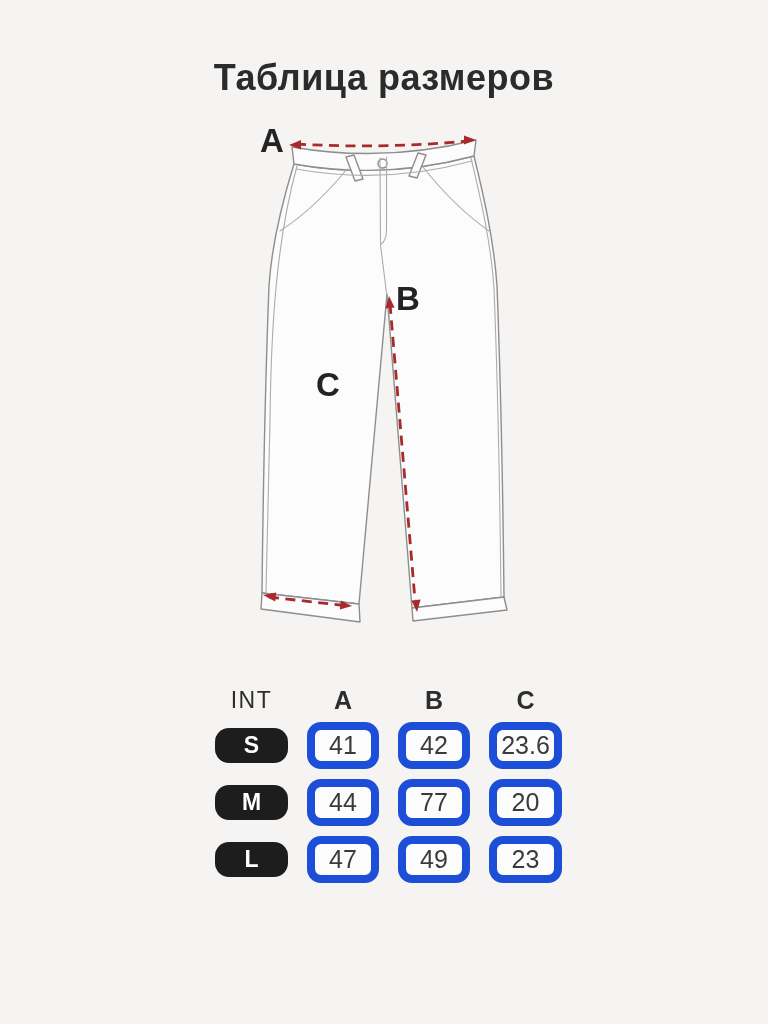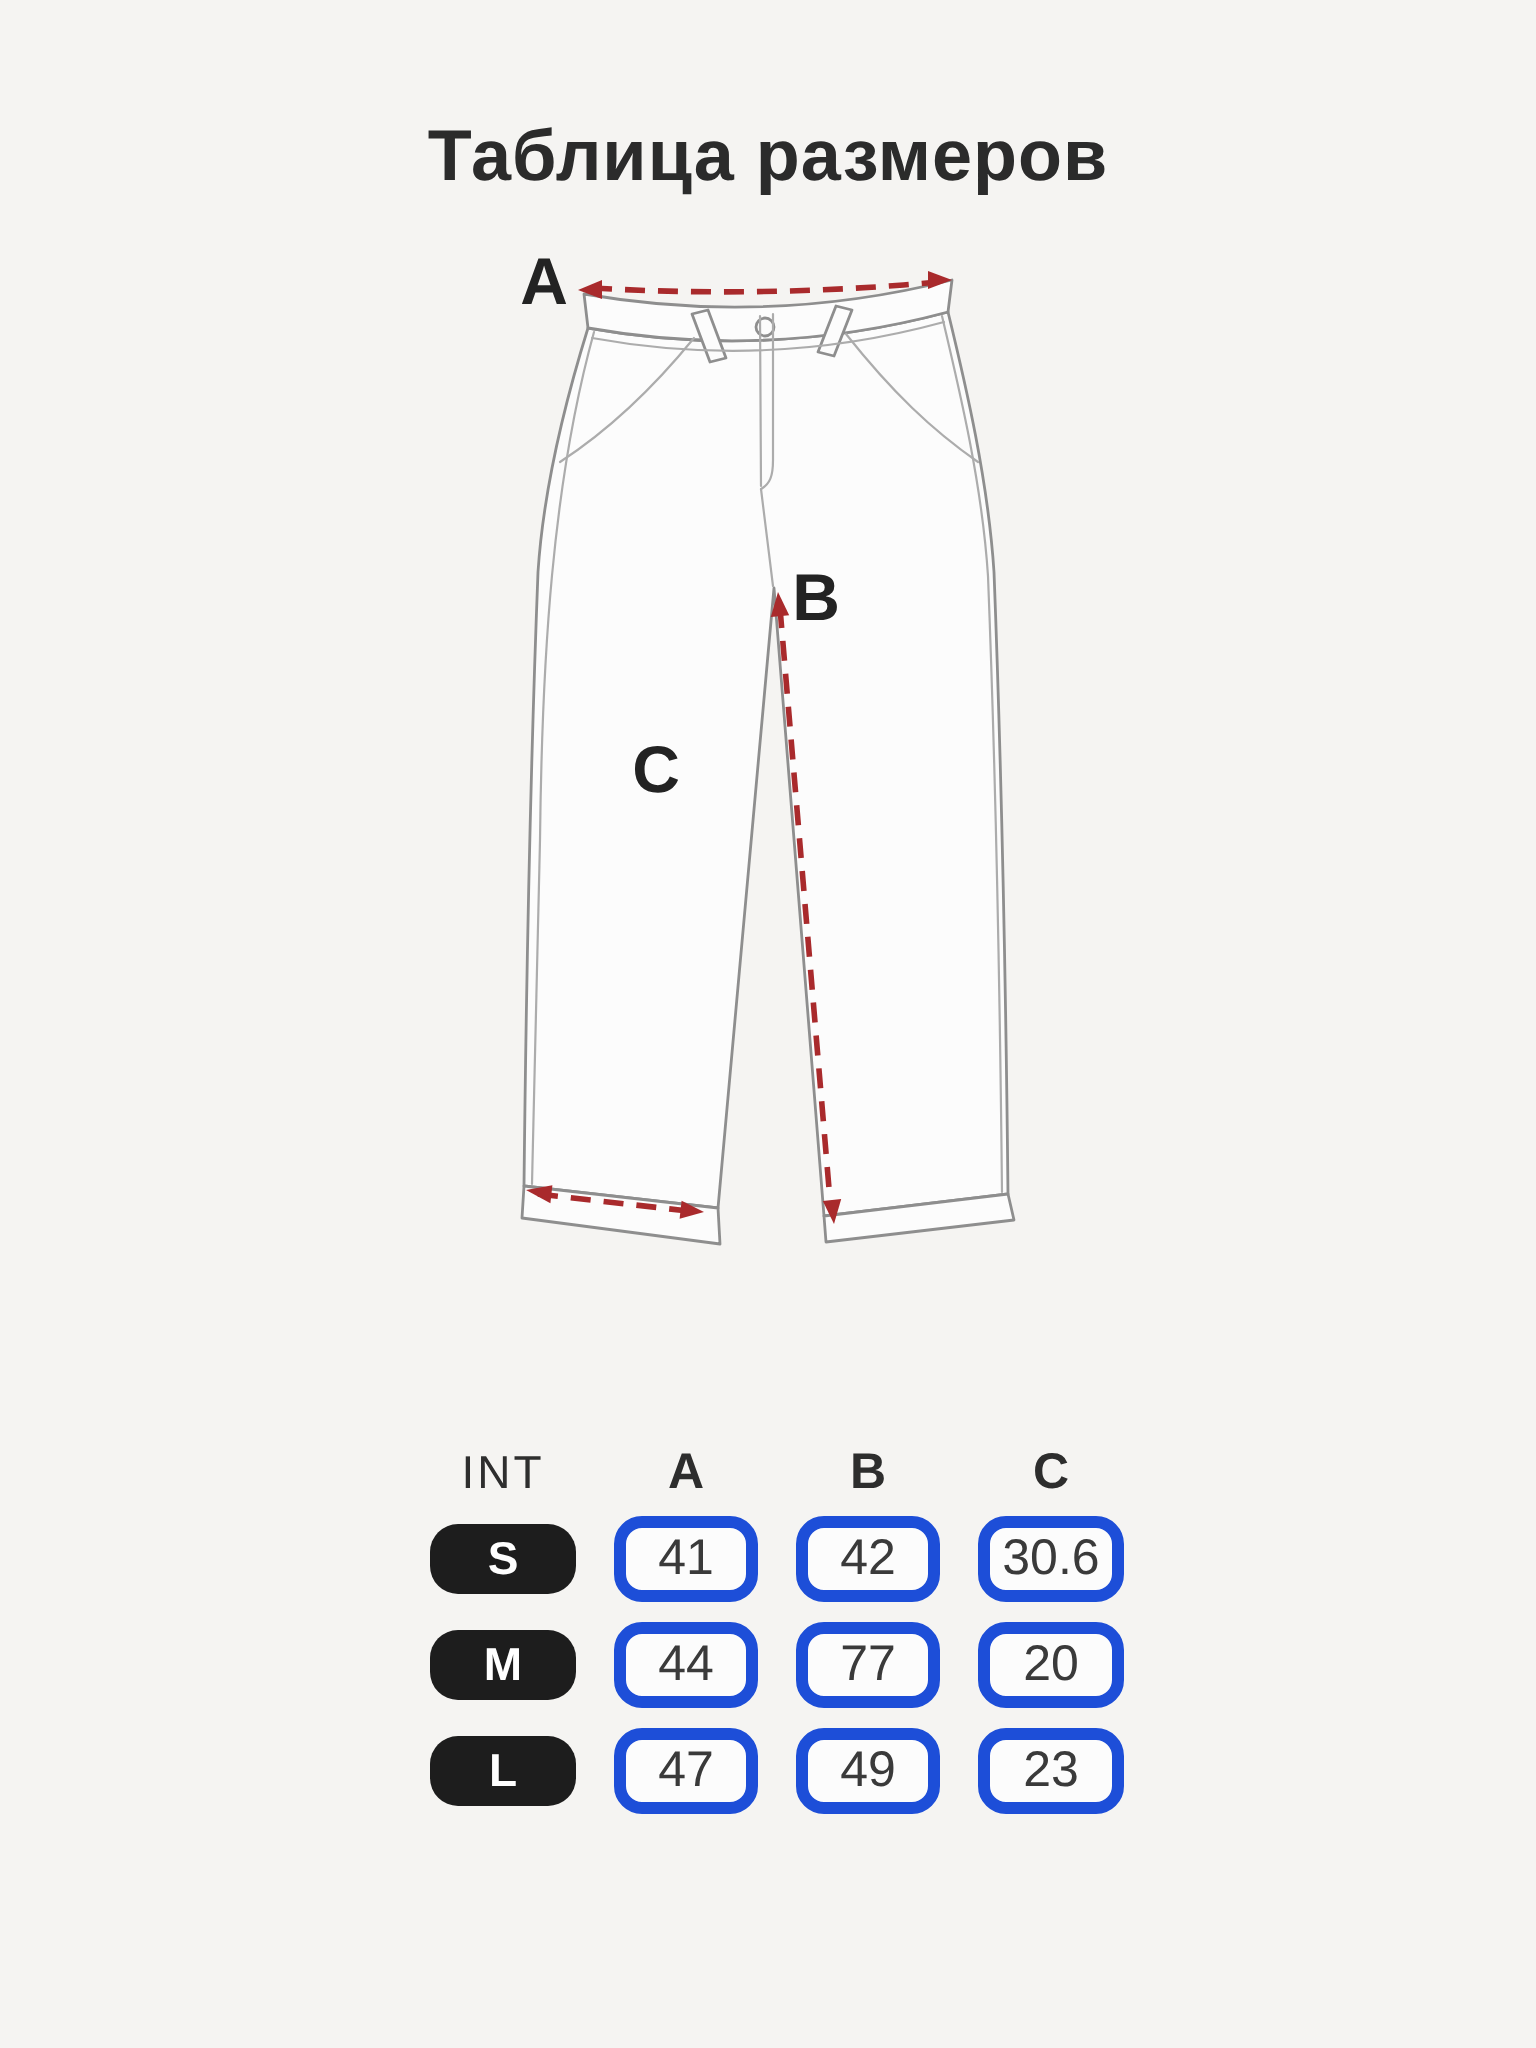--- a/index.html
+++ b/index.html
@@ -15,36 +15,36 @@
   }
   .pants-svg { position:absolute; left:0; top:0; width:768px; height:1024px; }
   .mlabel {
     position:absolute; width:40px; text-align:center;
     font-size:33px; line-height:33px; font-weight:700; color:#232323;
   }
   .mlabel-a { left:252px; top:124px; }
   .mlabel-b { left:388px; top:282px; }
   .mlabel-c { left:308px; top:368px; }
 
-  .size-table { position:absolute; left:215px; top:720px; }
+  .size-table { position:absolute; left:215px; top:684px; }
   .thead, .trow {
     display:grid; grid-template-columns:73px 72px 72px 73px;
     column-gap:19px; align-items:center;
   }
   .thead { height:32px; margin-bottom:6px; }
   .trow  { margin-bottom:10px; }
   .th { text-align:center; font-weight:700; font-size:25px; color:#2d2d2d; }
   .th-int { font-weight:400; font-size:23px; letter-spacing:1.5px; color:#2e2e2e; }
   .size-pill {
     height:35px; border-radius:14px; background:#1d1d1d;
     color:#ffffff; font-weight:700; font-size:23px;
     display:flex; align-items:center; justify-content:center;
   }
   .value-pill {
-    height:31px; border:6px solid #1d4ed8; border-radius:14px;
+    height:31px; border:8px solid #1d4ed8; border-radius:14px;
     background:#fcfcfc; color:#3a3a3a; font-size:25px;
     display:flex; align-items:center; justify-content:center;
   }
 </style>
 </head>
 <body>
 
 <div class="page">
 
   <h1 class="title">Таблица размеров</h1>
@@ -102,21 +102,21 @@
       <div class="th th-int">INT</div>
       <div class="th">A</div>
       <div class="th">B</div>
       <div class="th">C</div>
     </div>
 
     <div class="trow">
       <div class="size-pill">S</div>
       <div class="value-pill">41</div>
       <div class="value-pill">42</div>
-      <div class="value-pill">30.6</div>
+      <div class="value-pill">23.6</div>
     </div>
 
     <div class="trow">
       <div class="size-pill">M</div>
       <div class="value-pill">44</div>
       <div class="value-pill">77</div>
       <div class="value-pill">20</div>
     </div>
 
     <div class="trow">

